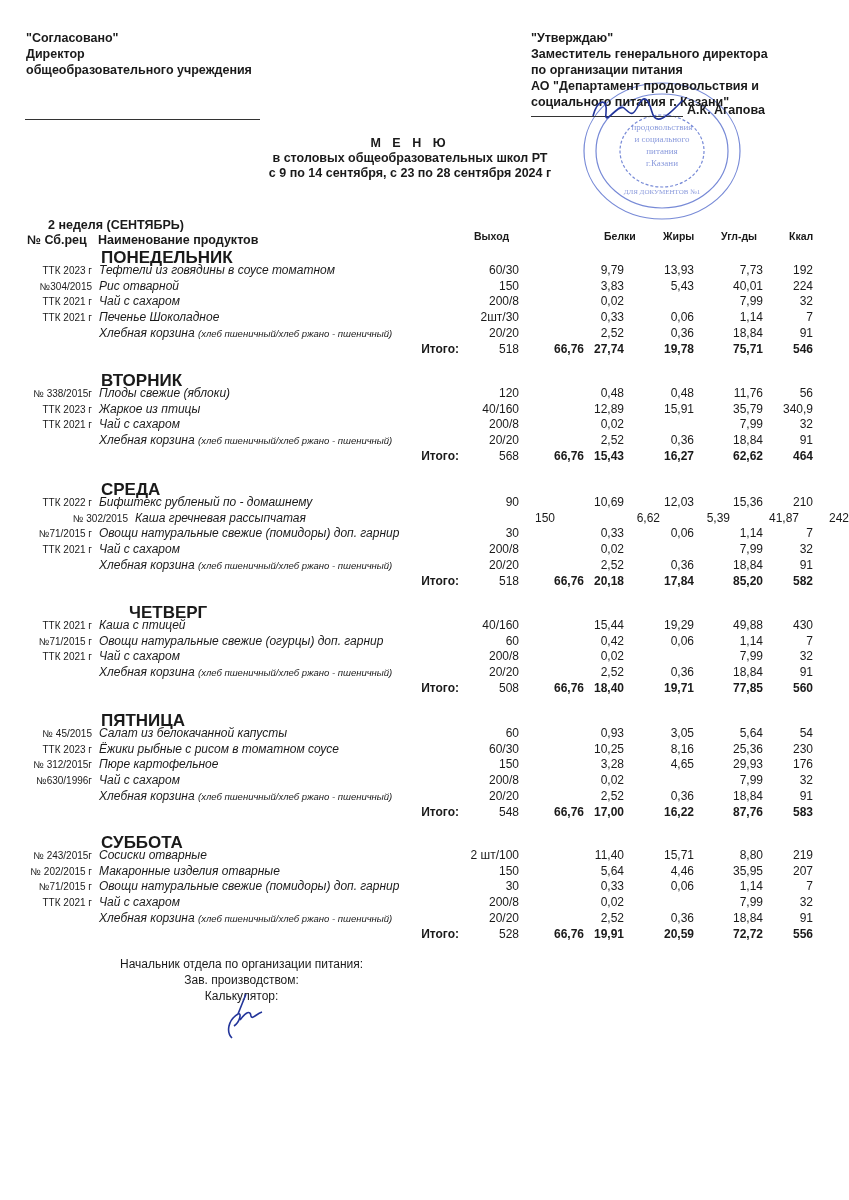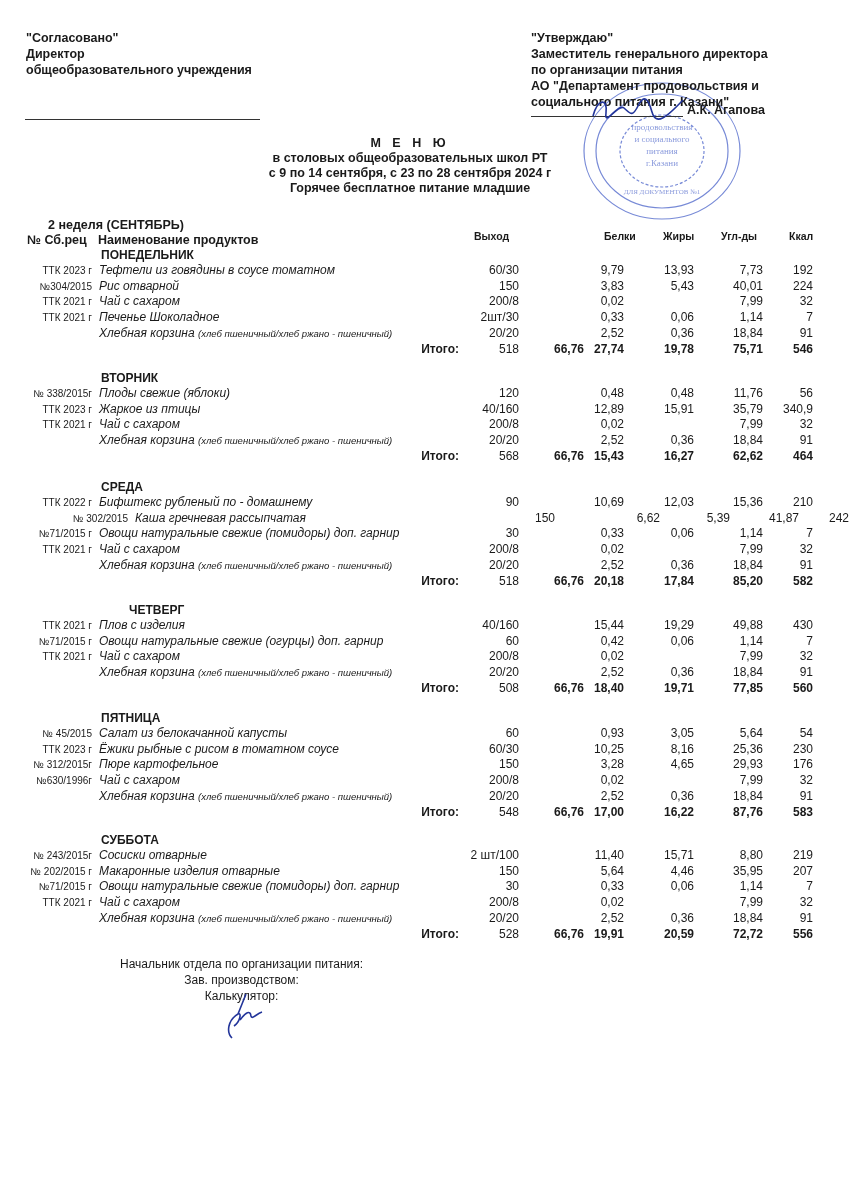--- a/index.html
+++ b/index.html
@@ -16,21 +16,21 @@
 
   .title-block { left: 200px; top: 136px; width: 420px; text-align: center; font-weight: bold; font-size: 12.5px; line-height: 15px; }
   .title-block .menu-word { letter-spacing: 4px; }
 
   .week { left: 48px; top: 218px; font-size: 12.5px; font-weight: bold; }
   .hdr-code { left: 27px; top: 233px; font-size: 12.5px; font-weight: bold; }
   .hdr-name { left: 98px; top: 233px; font-size: 12.5px; font-weight: bold; }
   .col-hdr { top: 230px; font-size: 10.5px; font-weight: bold; }
 
   .day { position: absolute; left: 0; width: 849px; }
-  .day-title { position: absolute; left: 101px; font-size: 12px; font-weight: bold; }
+  .day-title { position: absolute; left: 101px; font-size: 17px; font-weight: bold; }
   .row { position: absolute; left: 0; width: 849px; height: 15px; font-size: 12px; }
   .row .code { position: absolute; left: 14px; width: 78px; text-align: right; font-size: 10px; top: 2px; }
   .row .name { position: absolute; left: 99px; white-space: nowrap; font-style: italic; }
   .row .name .small { font-size: 9.5px; }
   .row .out  { position: absolute; right: 330px; text-align: right; }
   .row .price{ position: absolute; right: 265px; text-align: right; font-weight: bold; }
   .row .prot { position: absolute; right: 225px; text-align: right; }
   .row .fat  { position: absolute; right: 155px; text-align: right; }
   .row .carb { position: absolute; right: 86px;  text-align: center; }
   .row .kcal { position: absolute; right: 36px;  width: 40px; text-align: right; }
@@ -78,21 +78,20 @@
 <div class="abs sig-line-right"></div>
 <div class="abs approver-name">А.К. Агапова</div>
 <svg class="abs signature-right" viewBox="0 0 100 40">
   <path d="M5 28 C10 10, 20 10, 18 25 S30 15, 36 20 S44 30, 50 18 S60 10, 64 24 S78 30, 95 12" fill="none" stroke="#23359a" stroke-width="1.6"></path>
 </svg>
 
 <div class="abs title-block">
   <div class="menu-word">М Е Н Ю</div>
   <div>в столовых общеобразовательных школ РТ</div>
   <div>с 9 по 14  сентября, с 23  по 28 сентября 2024 г</div>
-  <div>Горячее бесплатное питание младшие</div>
 </div>
 
 <div class="abs week">2 неделя (СЕНТЯБРЬ)</div>
 <div class="abs hdr-code">№ Сб.рец</div>
 <div class="abs hdr-name">Наименование продуктов</div>
 <div class="abs col-hdr" style="left:474px;">Выход</div>
 <div class="abs col-hdr" style="left:604px;">Белки</div>
 <div class="abs col-hdr" style="left:663px;">Жиры</div>
 <div class="abs col-hdr" style="left:721px;">Угл-ды</div>
 <div class="abs col-hdr" style="left:789px;">Ккал</div>
@@ -257,21 +256,21 @@
         <span class="prot">20,18</span>
         <span class="fat">17,84</span>
         <span class="carb">85,20</span>
         <span class="kcal">582</span>
       </div>
     </div>
     <div class="day" style="top: 603px;">
       <div class="day-title" style="top: 0px; margin-left: 28px;">ЧЕТВЕРГ</div>
       <div class="row" style="top: 15px;">
         <span class="code">ТТК 2021 г</span>
-        <span class="name"><span>Плов с изделия</span></span>
+        <span class="name"><span>Каша с птицей</span></span>
         <span class="out">40/160</span>
         <span class="prot">15,44</span>
         <span class="fat">19,29</span>
         <span class="carb">49,88</span>
         <span class="kcal">430</span>
       </div>
       <div class="row" style="top: 30.7px;">
         <span class="code">№71/2015 г</span>
         <span class="name"><span>Овощи натуральные свежие (огурцы) доп. гарнир</span></span>
         <span class="out">60</span>

